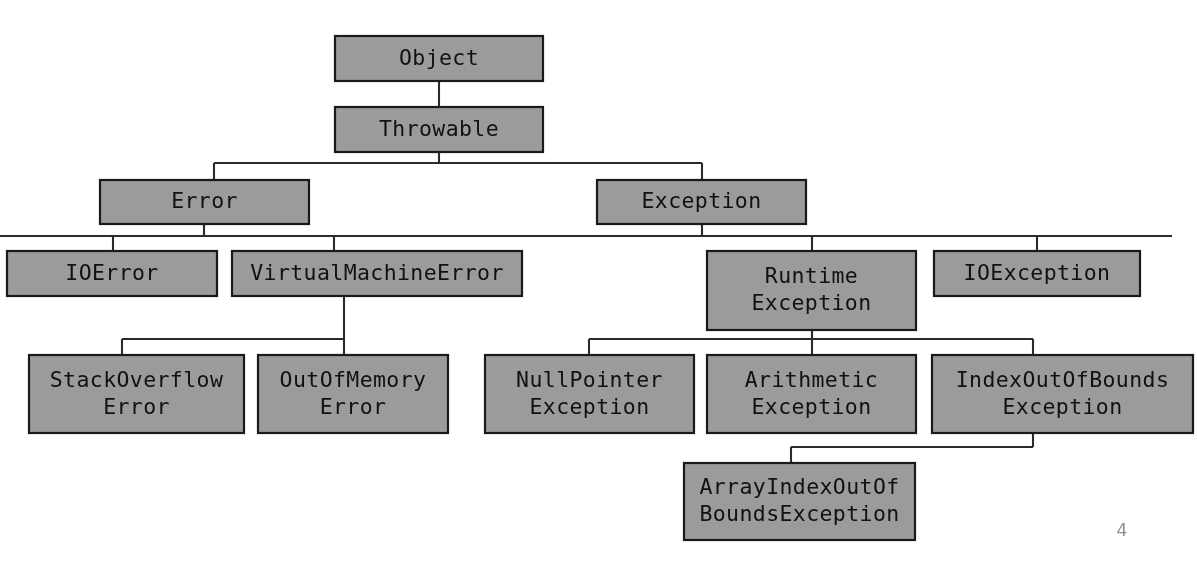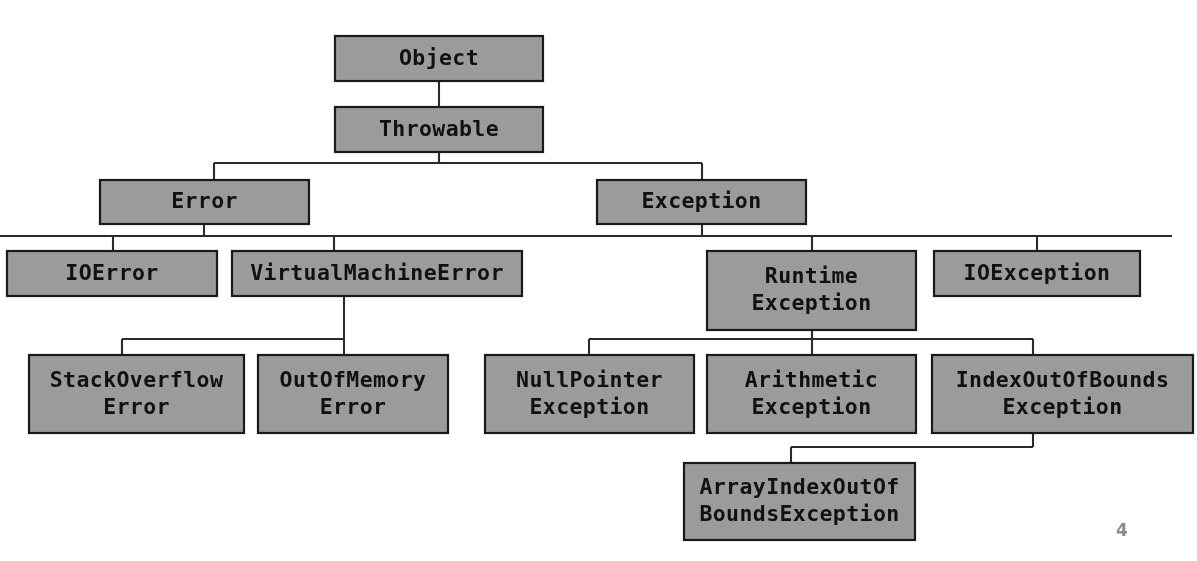--- a/index.html
+++ b/index.html
@@ -13,21 +13,20 @@
     font-family: "DejaVu Sans Mono", "Liberation Mono", monospace;
     overflow: hidden;
     position: relative;
   }
   #diagram-root {
     position: absolute;
     left: 0;
     top: 0;
     width: 1197px;
     height: 561px;
-    font-weight: bold;
   }
   svg#hierarchy-svg {
     display: block;
     width: 1197px;
     height: 561px;
   }
   .node-box {
     fill: #9b9b9b;
     stroke: #1a1a1a;
     stroke-width: 2.2;

